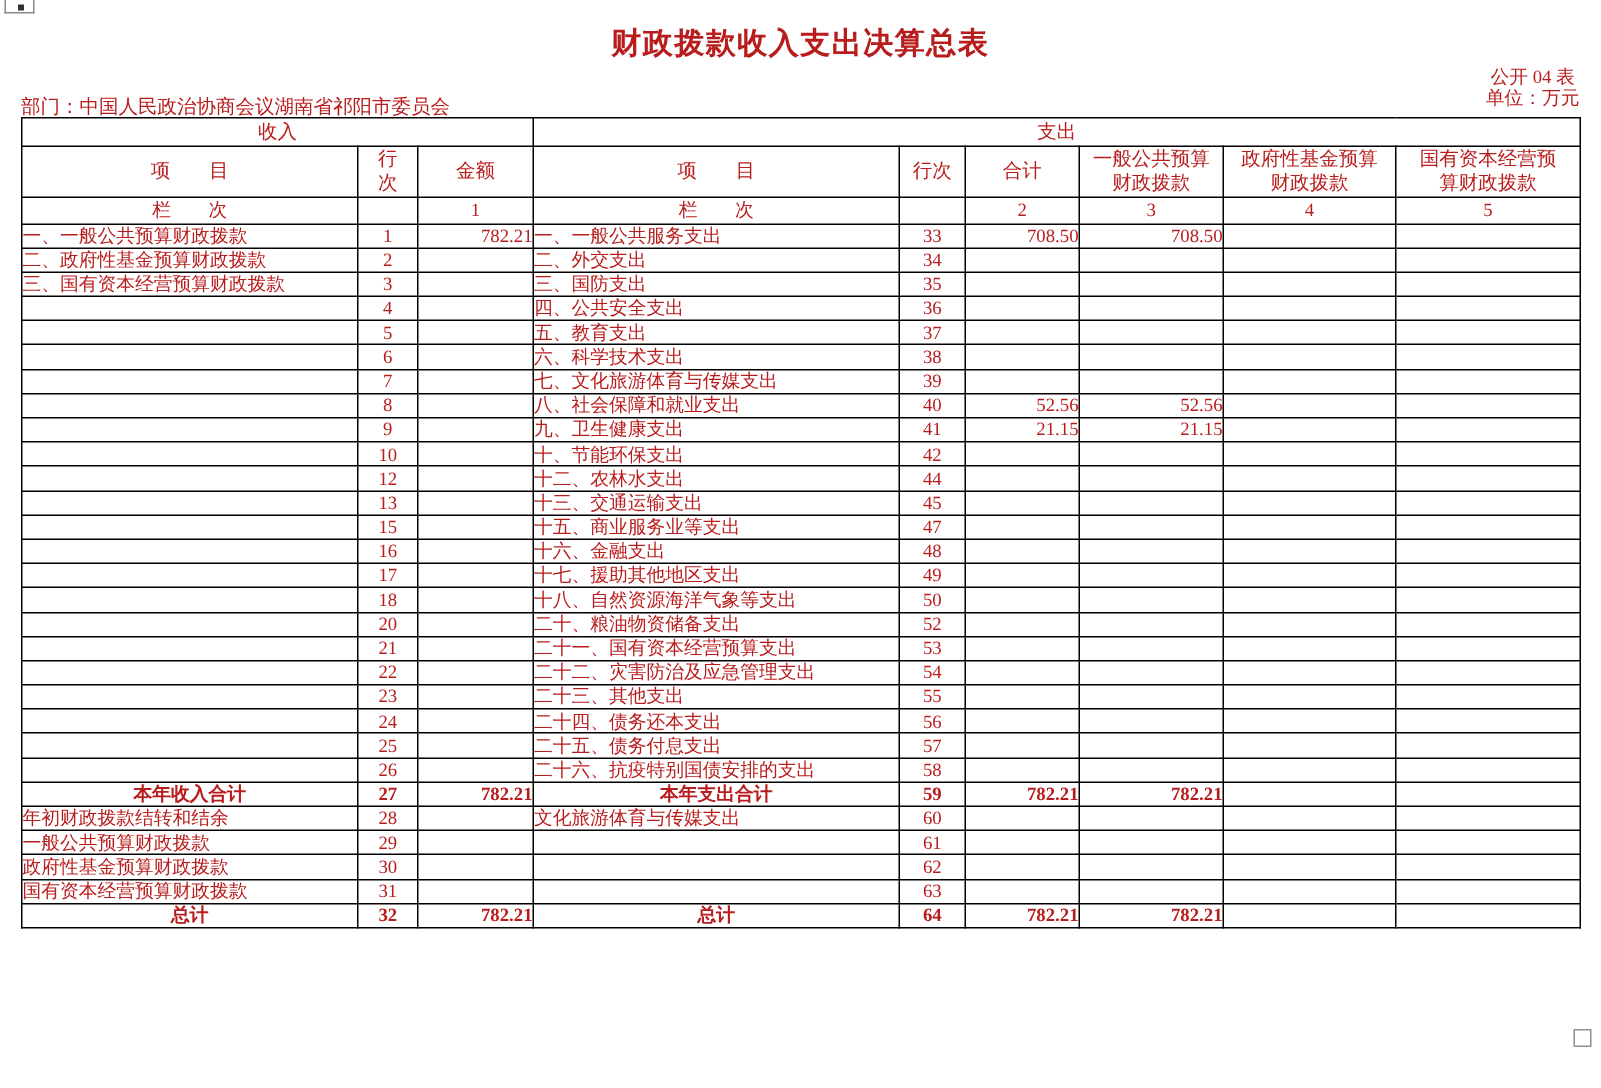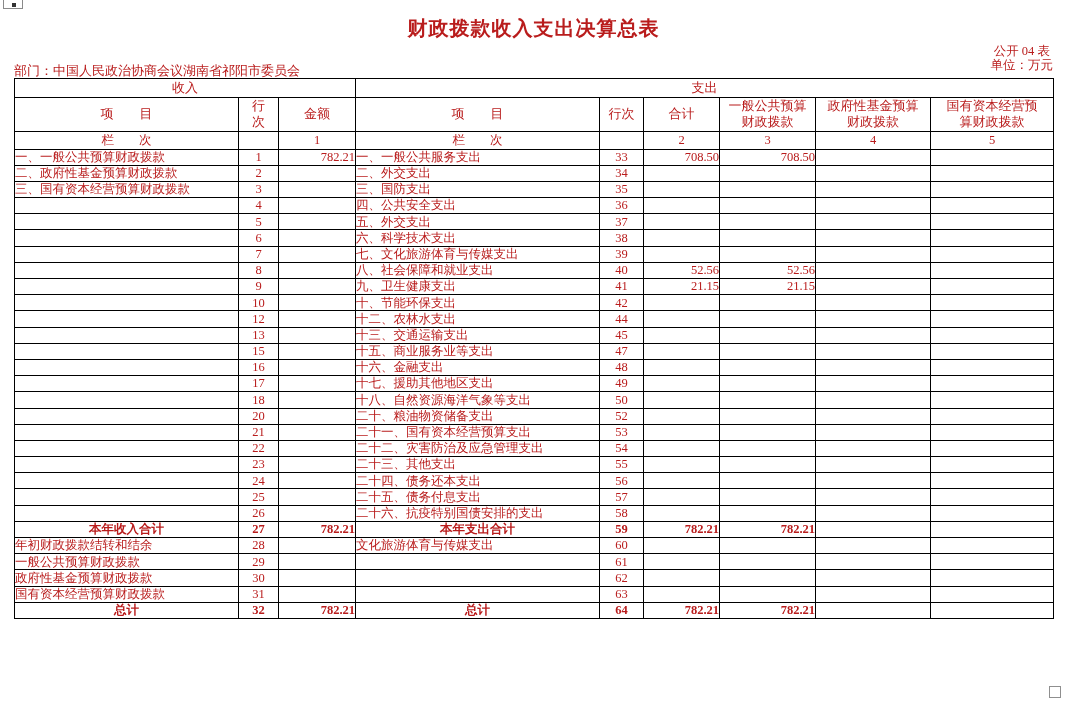--- a/index.html
+++ b/index.html
@@ -174,21 +174,21 @@
           <td class="rowno">36</td>
           <td class="num"></td>
           <td class="num"></td>
           <td class="num"></td>
           <td class="num"></td>
         </tr>
         <tr>
           <td class="item"></td>
           <td class="rowno">5</td>
           <td class="num"></td>
-          <td class="item">五、外交支出</td>
+          <td class="item">五、教育支出</td>
           <td class="rowno">37</td>
           <td class="num"></td>
           <td class="num"></td>
           <td class="num"></td>
           <td class="num"></td>
         </tr>
         <tr>
           <td class="item"></td>
           <td class="rowno">6</td>
           <td class="num"></td>

